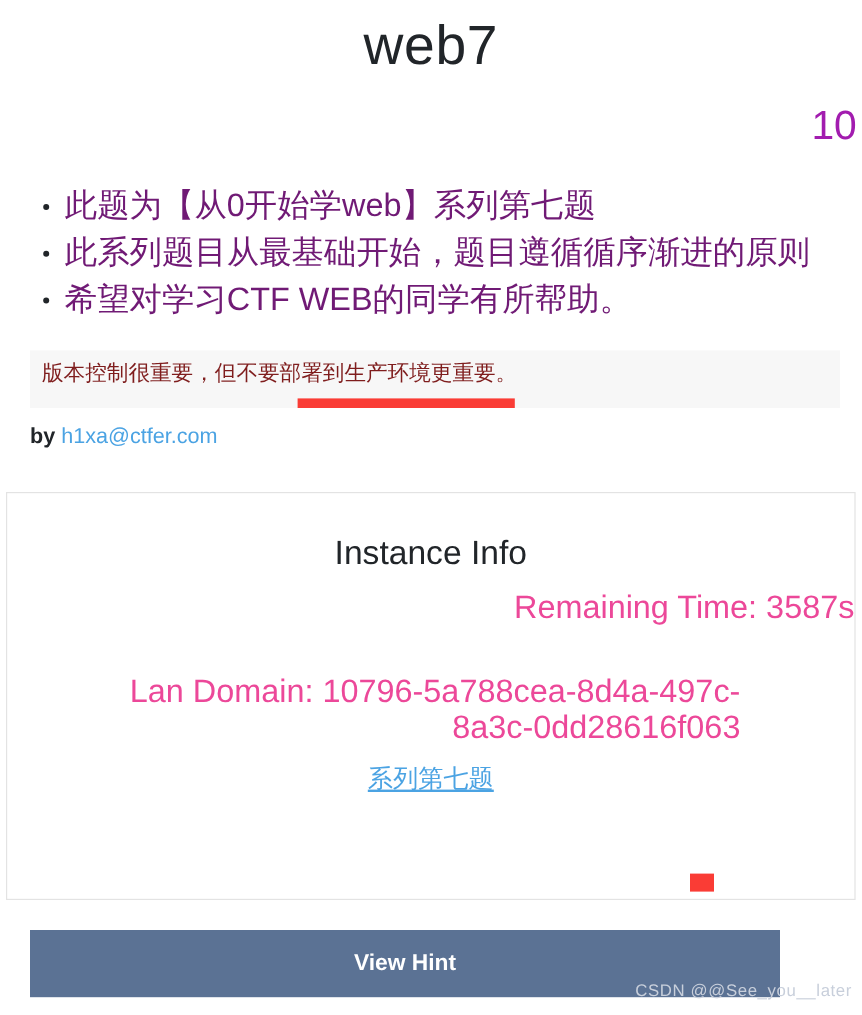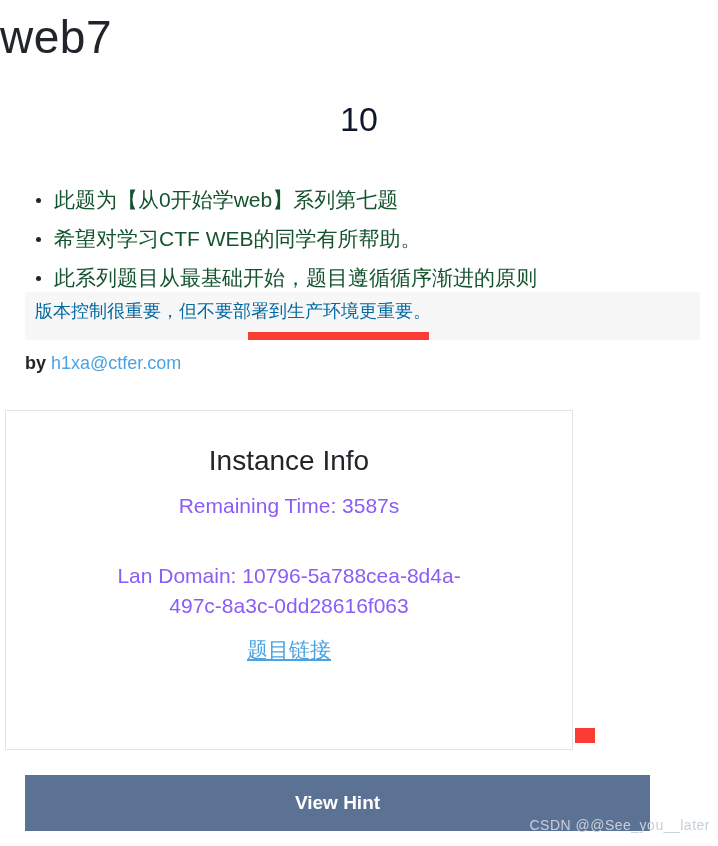--- a/index.html
+++ b/index.html
@@ -17,50 +17,50 @@
   }
 
   .page {
     position: relative;
     width: 718px;
     height: 846px;
   }
 
   
   .title {
-    text-align: left;
+    text-align: center;
     font-size: 46px;
     font-weight: 400;
     line-height: 1;
     margin: 0;
     padding-top: 14px;
     color: #212529;
     letter-spacing: 0.5px;
   }
   .subtitle {
-    text-align: center;
+    text-align: right;
     font-size: 34px;
     font-weight: 400;
     line-height: 1;
-    margin: 18px;
+    margin: 4px;
     padding-top: 24px;
-    color: #0f172a;
+    color: #a21caf;
   }
 
   
   .desc-list {
     margin: 0;
     padding: 26px 0 0 54px;
     list-style: none;
   }
   .desc-list li {
     position: relative;
-    font-size: 21px;
+    font-size: 27px;
     line-height: 39px;
-    color: #14532d;
+    color: #701a75;
   }
   .desc-list li::before {
     content: "";
     position: absolute;
     left: -18px;
     top: 18px;
     width: 5px;
     height: 5px;
     border-radius: 50%;
     background: #212529;
@@ -75,21 +75,21 @@
     height: 48px;
     background: #f7f7f7;
     box-sizing: border-box;
   }
   .hint-text {
     position: absolute;
     left: 10px;
     top: 5px;
     font-size: 18px;
     line-height: 28px;
-    color: #0369a1;
+    color: #7f1d1d;
     white-space: nowrap;
   }
   .annotation-bar {
     position: absolute;
     left: 248px;
     top: 332px;
     width: 181px;
     height: 8px;
     background: #fa3c35;
   }
@@ -109,40 +109,40 @@
     color: #4ba3e3;
     font-weight: normal;
     text-decoration: none;
   }
 
   
   .instance-card {
     position: absolute;
     left: 5px;
     top: 410px;
-    width: 568px;
+    width: 708px;
     height: 340px;
     border: 1px solid #e3e3e3;
     box-sizing: border-box;
     background: #ffffff;
   }
   .instance-title {
     text-align: center;
     font-size: 28px;
     line-height: 34px;
     font-weight: 400;
     color: #212529;
     margin: 0;
     padding-top: 33px;
   }
   .instance-meta {
-    text-align: center;
-    font-size: 21px;
+    text-align: right;
+    font-size: 27px;
     line-height: 30px;
-    color: #8b5cf6;
+    color: #ec4899;
     padding-top: 13px;
   }
   .instance-meta .lan-line {
     display: block;
     padding: 0 95px;
     margin-top: 40px;
   }
   .instance-link-wrap {
     text-align: center;
     padding-top: 15px;
@@ -197,41 +197,41 @@
 </head>
 <body>
 
 <div class="page">
 
   <h1 class="title">web7</h1>
   <div class="subtitle">10</div>
 
   <ul class="desc-list">
     <li>此题为【从0开始学web】系列第七题</li>
+    <li>此系列题目从最基础开始，题目遵循循序渐进的原则</li>
     <li>希望对学习CTF WEB的同学有所帮助。</li>
-    <li>此系列题目从最基础开始，题目遵循循序渐进的原则</li>
   </ul>
 
   <div class="hint-panel">
     <div class="hint-text">版本控制很重要，但不要部署到生产环境更重要。</div>
   </div>
   <div class="annotation-bar"></div>
 
   <div class="author-line">
     <span>by </span><a class="email" href="#">h1xa@ctfer.com</a>
   </div>
 
   <div class="instance-card">
     <h2 class="instance-title">Instance Info</h2>
     <div class="instance-meta">
       <div>Remaining Time: 3587s</div>
       <span class="lan-line">Lan Domain: 10796-5a788cea-8d4a-497c-8a3c-0dd28616f063</span>
     </div>
     <div class="instance-link-wrap">
-      <a class="instance-link" href="#">题目链接</a>
+      <a class="instance-link" href="#">系列第七题</a>
     </div>
 
   </div>
 
   <div class="annotation-square"></div>
 
   <button class="btn-viewhint">View Hint</button>
 
   <div class="watermark">CSDN @@See_you__later</div>
 

